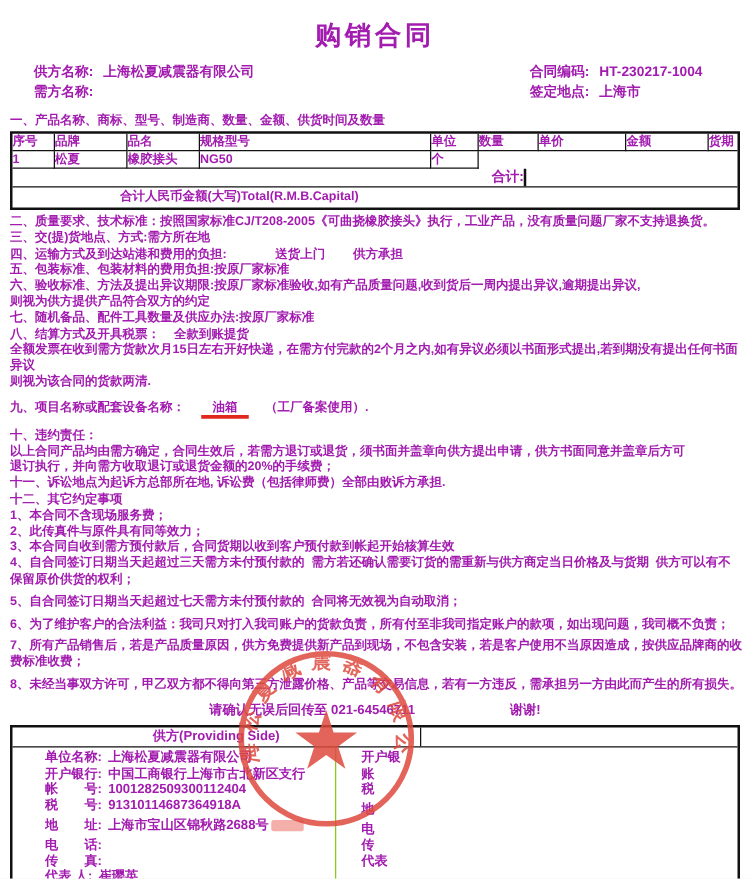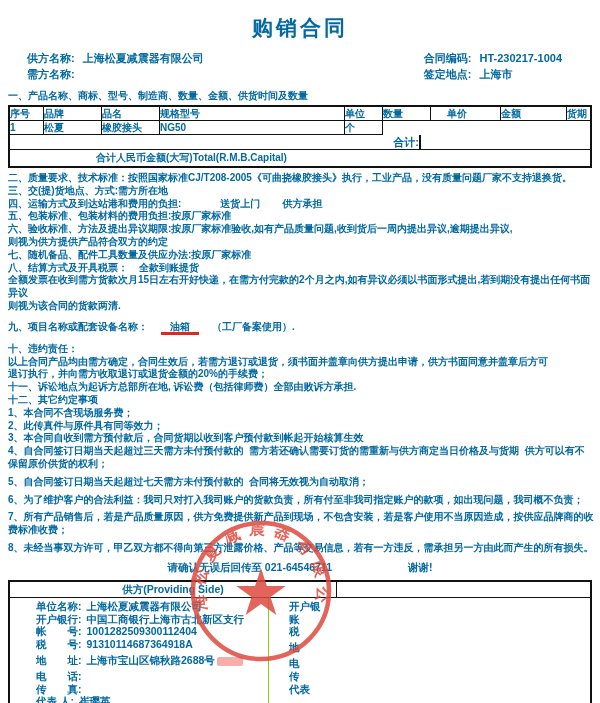--- a/index.html
+++ b/index.html
@@ -1,34 +1,34 @@
 <!DOCTYPE html>
 <html><head>
 <meta charset="utf-8">
 <style>
   html,body{margin:0;padding:0;background:#f3f3f3;}
-  .page{width:600px;height:703px;position:relative;background:#fff;color:#0369a1;
+  .page{width:600px;height:703px;position:relative;background:#fff;color:#a21caf;
         font-family:"Liberation Sans","DejaVu Sans",sans-serif;overflow:hidden;margin:0 auto;}
   .title{text-align:center;font-size:21px;font-weight:bold;padding-top:14px;letter-spacing:3px;}
   .hdr{display:flex;justify-content:space-between;padding:8px 38px 0 27px;font-size:11px;font-weight:bold;}
   .hdr .line{line-height:16px;white-space:pre;}
   .hdr .lab{margin-right:8px;}
   .sec-head{margin:7px 0 2px 8px;font-size:10px;font-weight:bold;}
   
   .ptable{margin-left:8px;width:584px;border:2px solid #111;box-sizing:border-box;
           font-size:10px;font-weight:bold;}
   .prow{display:flex;height:14px;line-height:14px;text-align:left;}
   .pl{display:flex;width:373px;}
   .pl .c{border-right:1px solid #111;box-sizing:border-box;overflow:hidden;white-space:nowrap;}
   .hdr-row .c{border-bottom:1px solid #111;}
   .data-row .c{border-bottom:1px solid #111;}
   .c0{width:34px;} .c1{width:58px;} .c2{width:58px;} .c3{width:185px;} .c4{width:38px;}
   .pr{display:flex;flex:1;}
   .pr .c{box-sizing:border-box;overflow:hidden;white-space:nowrap;}
-  .r0{width:47px;} .r1{width:70px;border-left:1px solid #111;padding-left:16px;}
+  .r0{width:47px;} .r1{width:70px;border-left:1px solid #111;}
   .r2{width:66px;border-left:1px solid #111;} .r3{flex:1;border-left:1px solid #111;}
   .total-row{display:flex;height:14px;line-height:14px;}
   .total-cell{width:411px;text-align:right;font-size:11px;border-right:2px solid #111;box-sizing:border-box;}
   .words-row{border-top:1px solid #111;height:16px;line-height:16px;text-align:left;}
   .words-row span{margin-left:86px;}
   
   .clauses{margin:4px 0 0 8px;width:586px;font-size:10px;line-height:12.8px;font-weight:bold;}
   .clause{white-space:pre-wrap;}
   .mt{margin-top:5px;}
   .hl{border-bottom:3px solid #e2281c;padding:0 9px 0 9px;margin:8px 13px;display:inline-block;line-height:11px;}

